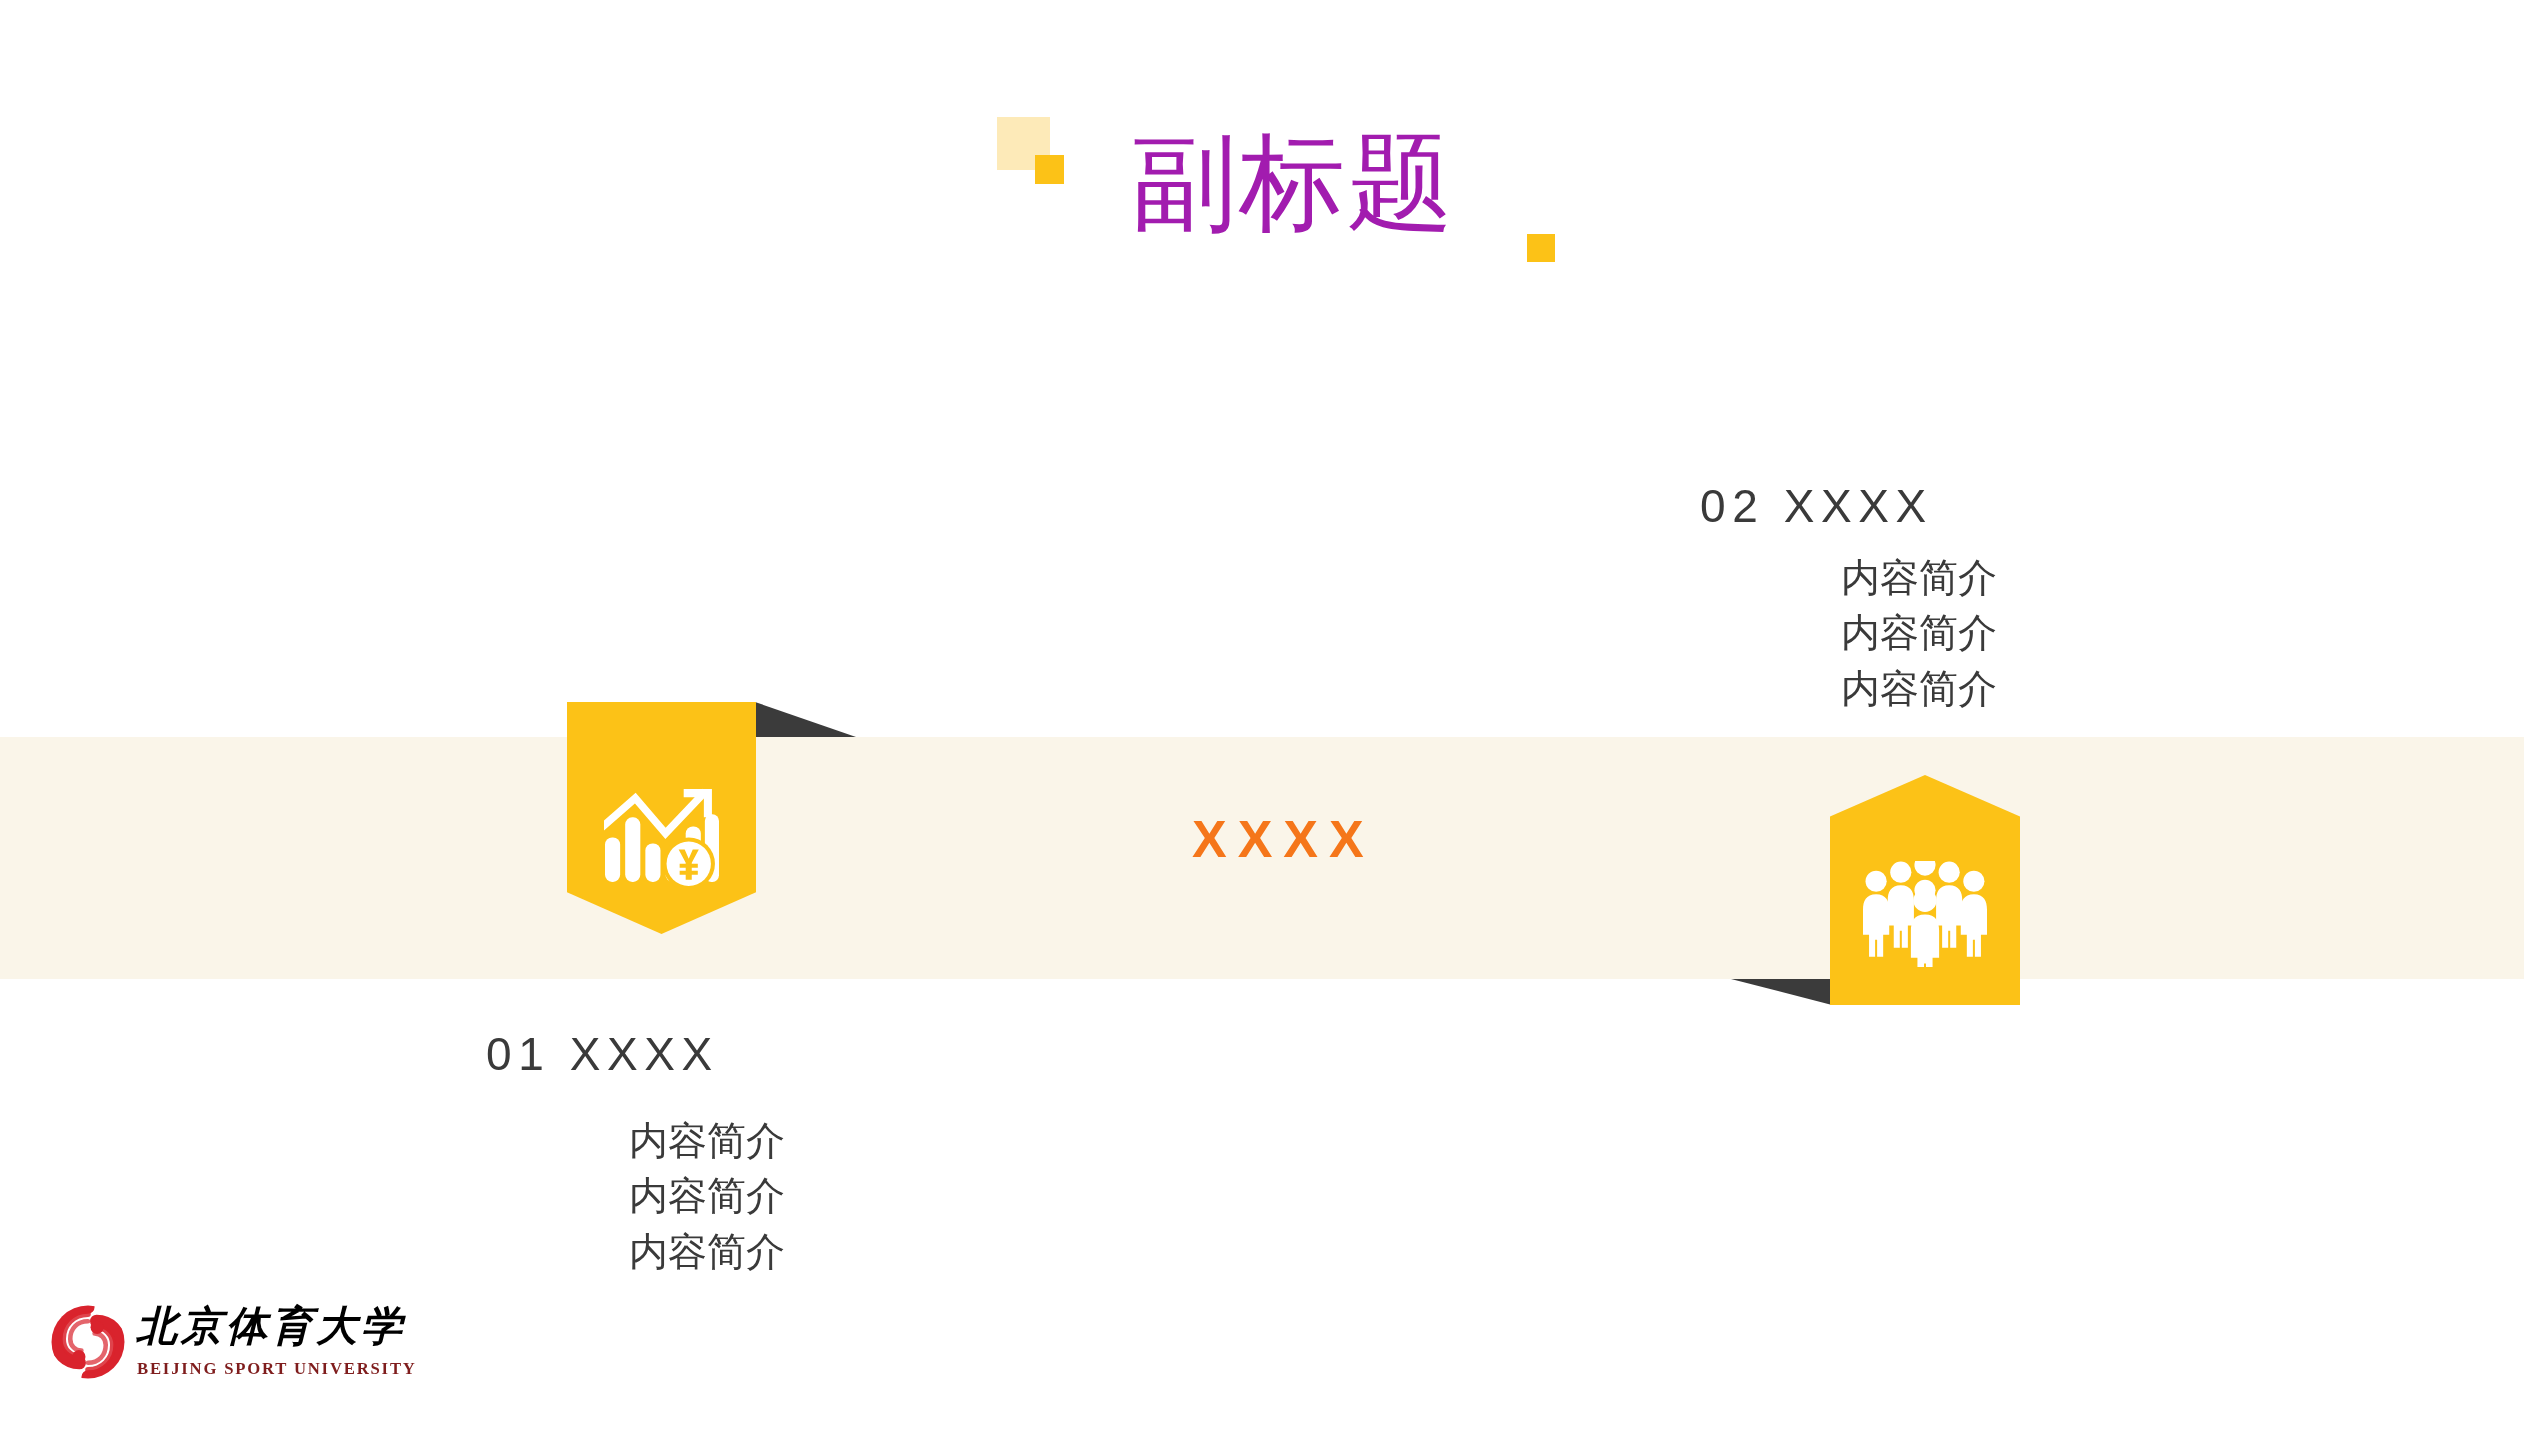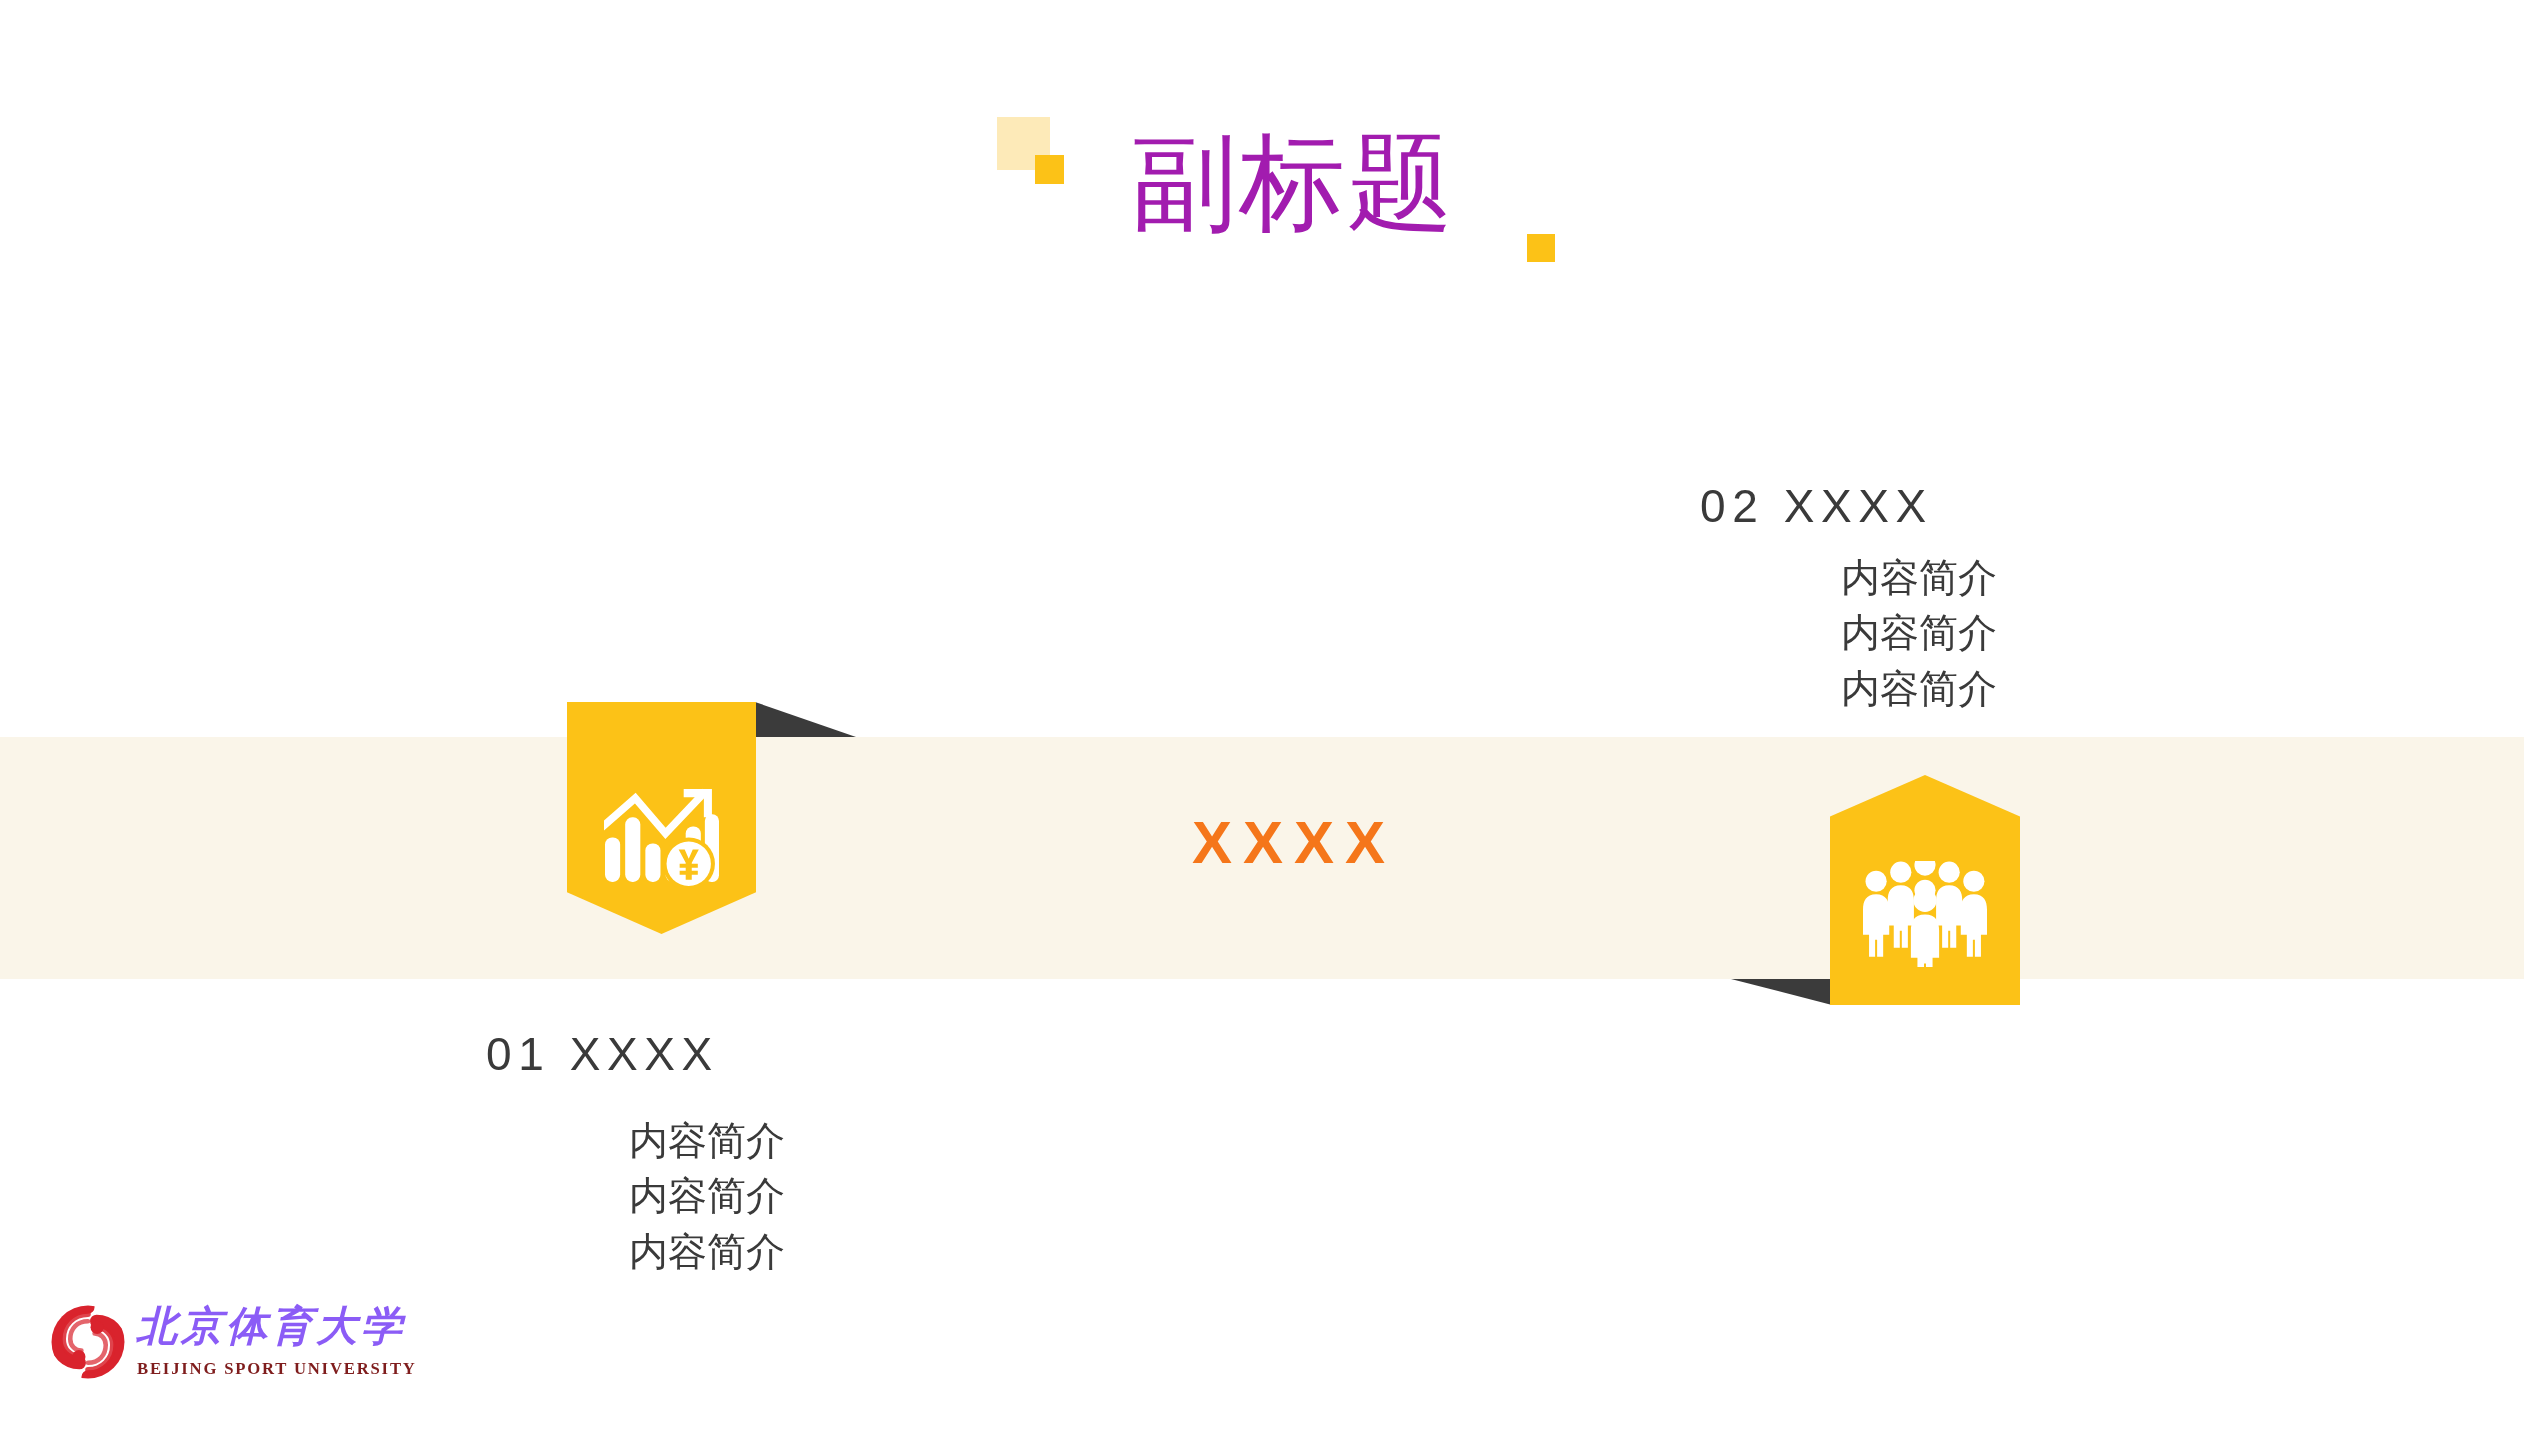--- a/index.html
+++ b/index.html
@@ -65,21 +65,21 @@
     width: 2585px;
     height: 242px;
     background: #faf5e9;
   }
 
   
   .band-label {
     position: absolute;
     left: 1192px;
     top: 813px;
-    font-size: 60px;
+    font-size: 52px;
     line-height: 1;
     letter-spacing: 11px;
     font-weight: 700;
     color: #f5761a;
     white-space: nowrap;
   }
 
   
   .badge-left-tab {
     position: absolute;
@@ -176,21 +176,21 @@
     height: 76px;
   }
   .footer-logo .logo-cn {
     position: absolute;
     left: 86px;
     top: 7px;
     font-family: "Liberation Serif", serif;
     font-size: 41px;
     line-height: 1;
     letter-spacing: 4px;
-    color: #8b5cf6;
+    color: #000000;
     white-space: nowrap;
     font-weight: 700;
     font-style: italic;
   }
   .footer-logo .logo-en {
     position: absolute;
     left: 87px;
     top: 62px;
     font-family: "Liberation Serif", serif;
     font-size: 16.7px;

